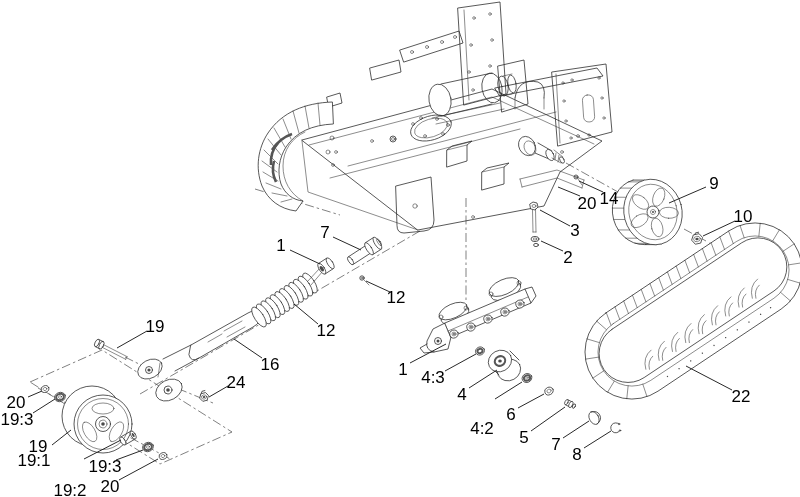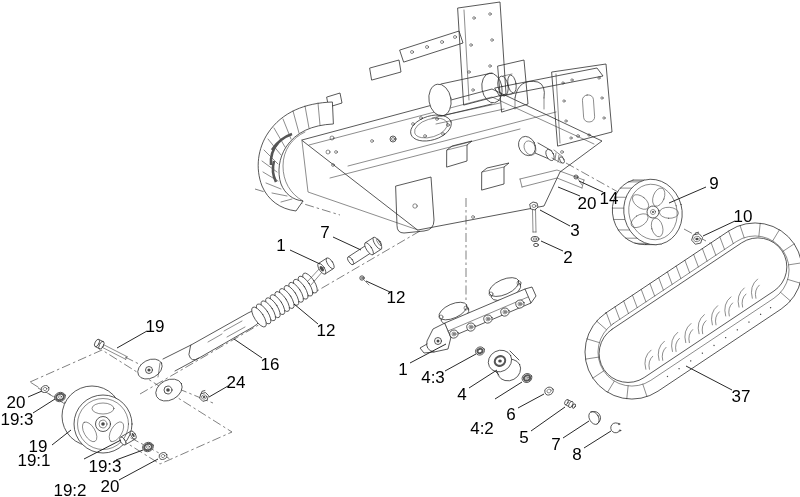--- a/index.html
+++ b/index.html
@@ -486,14 +486,14 @@
   <div class="callout" style="left:326px;top:330px">12</div>
   <div class="callout" style="left:155px;top:326px">19</div>
   <div class="callout" style="left:38px;top:446px">19</div>
   <div class="callout" style="left:34px;top:460px">19:1</div>
   <div class="callout" style="left:70px;top:490px">19:2</div>
   <div class="callout" style="left:17px;top:419px">19:3</div>
   <div class="callout" style="left:105px;top:466px">19:3</div>
   <div class="callout" style="left:16px;top:402px">20</div>
   <div class="callout" style="left:110px;top:486px">20</div>
   <div class="callout" style="left:236px;top:382px">24</div>
-  <div class="callout" style="left:741px;top:396px">37</div>
+  <div class="callout" style="left:741px;top:396px">22</div>
 </div>
 
 </body></html>

